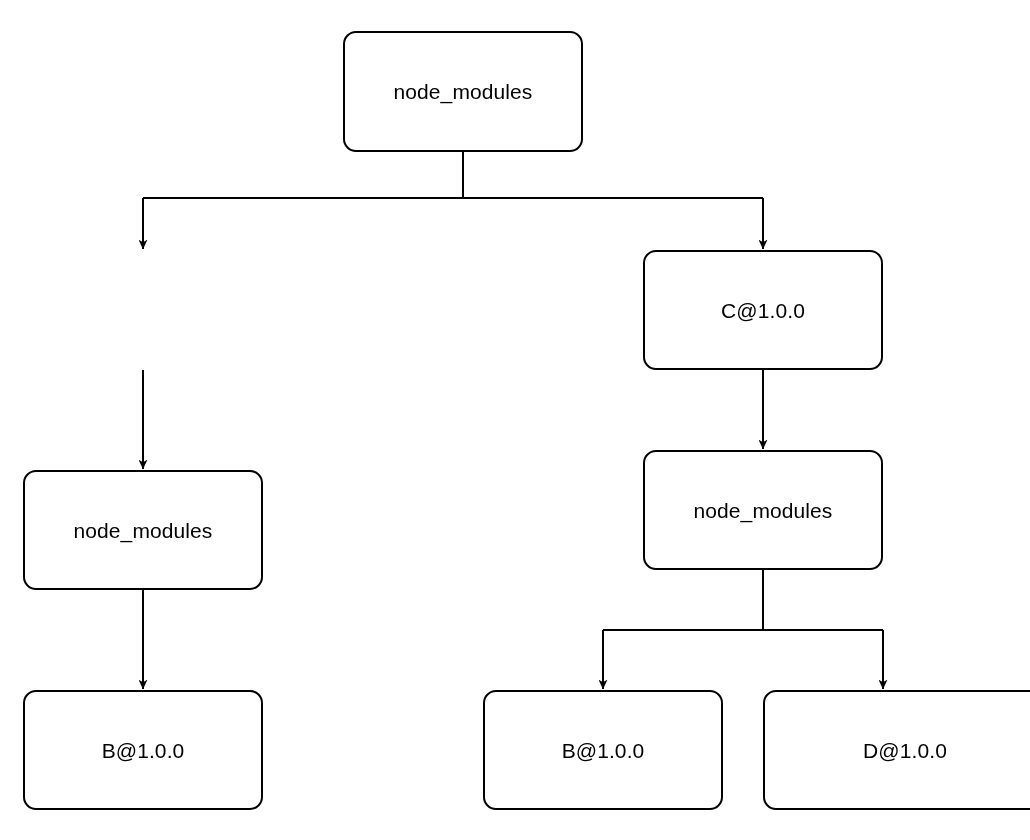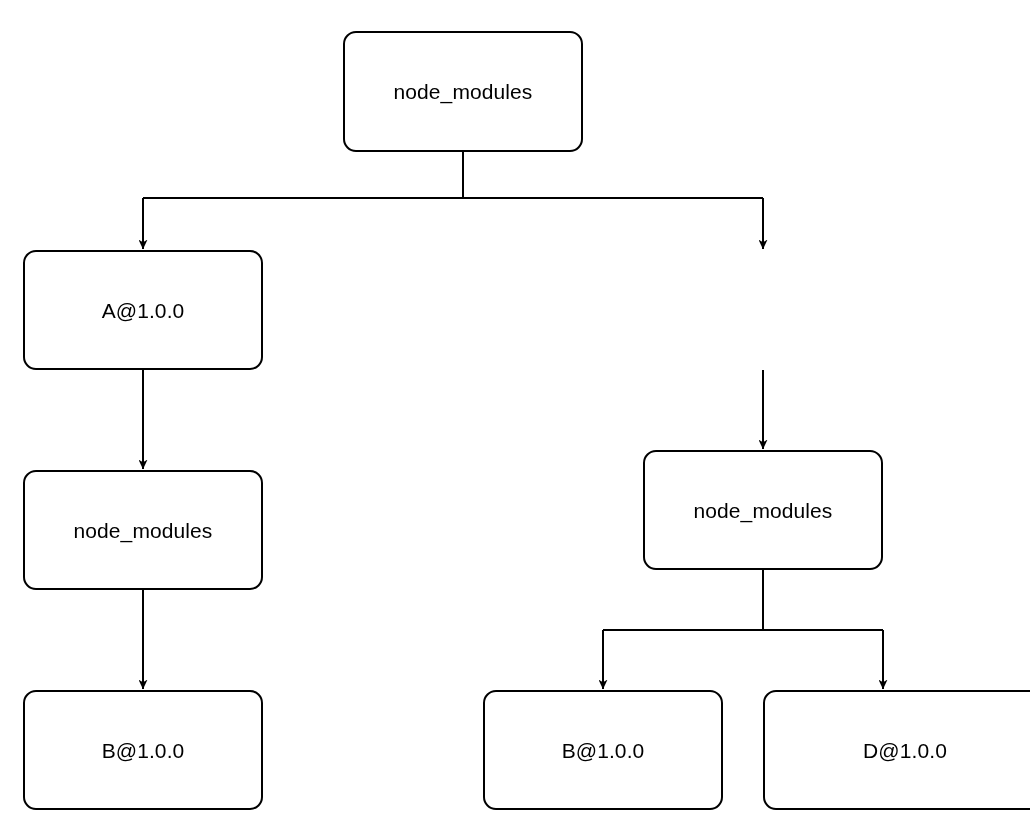--- a/index.html
+++ b/index.html
@@ -92,24 +92,24 @@
 
     <g>
       <path d="M 883,630 L 883,689" stroke="#000000" stroke-width="2" fill="none" marker-end="url(#arrowhead)"></path>
     </g>
   </svg>
 
   <div class="node-box" style="left:343px; top:31px; width:240px; height:121px;">
     <span class="node-label">node_modules</span>
   </div>
 
-  <div class="node-box" style="left:23px; top:250px; width:240px; height:120px;">
-    <span class="node-label">A@1.0.0</span>
+
+  <div class="node-box" style="left:643px; top:250px; width:240px; height:120px;">
+    <span class="node-label">C@1.0.0</span>
   </div>
-
 
   <div class="node-box" style="left:23px; top:470px; width:240px; height:120px;">
     <span class="node-label">node_modules</span>
   </div>
 
   <div class="node-box" style="left:643px; top:450px; width:240px; height:120px;">
     <span class="node-label">node_modules</span>
   </div>
 
   <div class="node-box" style="left:23px; top:690px; width:240px; height:120px;">

